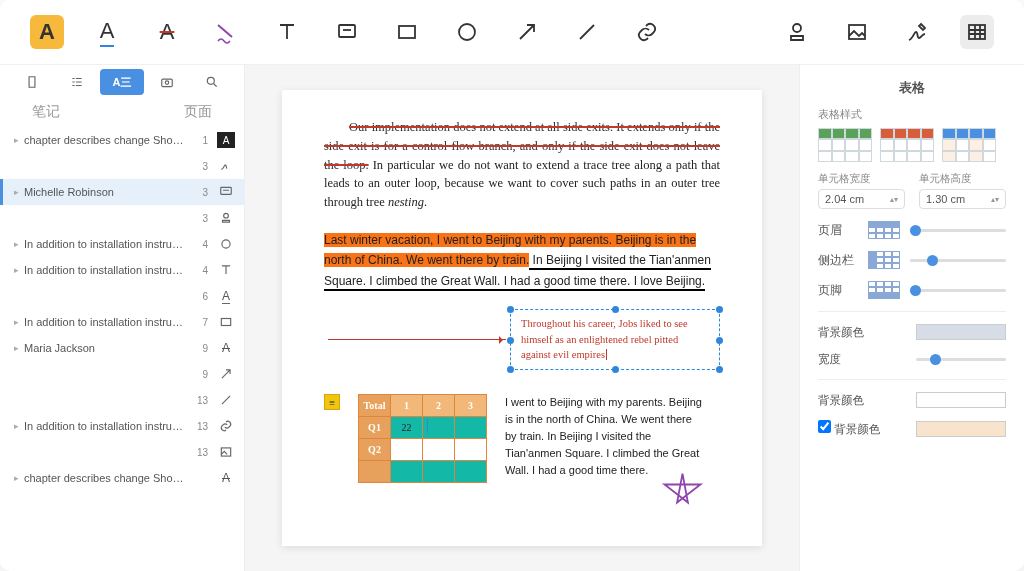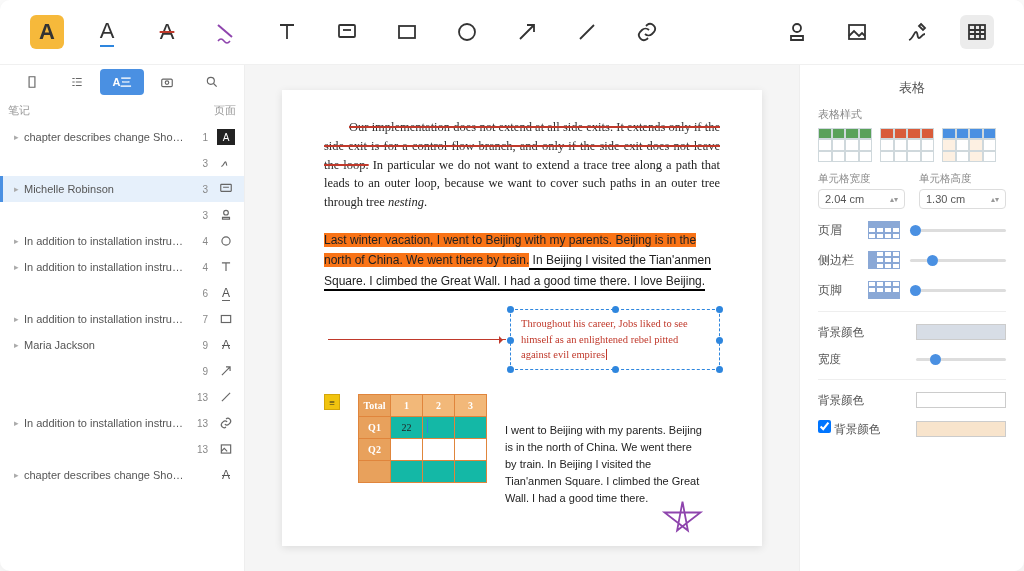--- a/index.html
+++ b/index.html
@@ -45,22 +45,22 @@
 .side-tabs {
   display: flex; height: 34px; align-items: center;
   padding: 4px 10px;
 }
 .side-tab {
   flex: 1; height: 26px; display:flex; align-items:center; justify-content:center;
   border-radius: 4px; cursor:pointer; color:#666;
 }
 .side-tab.active { background:#4a90e2; color:#fff; }
 .side-sub {
-  display:flex; font-size:11px; color:#999;
-  padding: 4px 8px 6px;
+  display:flex; font-size:14px; color:#999;
+  padding: 4px 32px 6px;
 }
 .notes { flex:1; overflow-y:auto; }
 .note-row {
   display:flex; align-items:center;
   padding: 3px 4px 3px 14px;
   font-size: 11px;
   color:#555;
   cursor:pointer;
 }
 .note-row.indent { padding-left: 28px; }
@@ -124,31 +124,31 @@
 .note-icon { width:16px;height:16px; background:#f1c40f; border:1px solid #d4a60a; font-size:10px; text-align:center;}
 table.sample {
   border-collapse: collapse; font-size:10px;
 }
 table.sample th, table.sample td {
   border:1px solid #e0853c; width:32px; height:22px; text-align:center;
 }
 table.sample th { background:#e8a15c; color:#fff;}
 table.sample .hcell { background:#f2b879; color:#fff;}
 table.sample .alt td { background:#14b8a6;}
-.para-right { font-size:11px; line-height:1.55; width:200px; font-family:Arial,sans-serif;margin-top:28px;}
+.para-right { font-size:11px; line-height:1.55; width:200px; font-family:Arial,sans-serif;}
 .star { width:45px; height:45px; }
 
 .panel {
   width: 225px;
   border-left:1px solid #eee;
   padding: 14px 18px;
   font-size: 12px;
   color:#555;
 }
-.panel h3 { font-size:13px; font-weight:400; text-align:center; color:#555; margin-bottom:8px;}
+.panel h3 { font-size:13px; font-weight:700; text-align:center; color:#555; margin-bottom:8px;}
 .sec-label { font-size:11px; color:#888; margin: 10px 0 6px;}
 .style-grid { display:flex; gap:8px; }
 .style-thumb { width:54px; height:34px; display:grid; grid-template-columns:repeat(4,1fr); grid-template-rows:repeat(3,1fr); cursor:pointer;}
 .style-thumb div{border:.5px solid #cfd8dc;}
 .dim-row { display:flex; gap:14px; margin-top:10px;}
 .dim { flex:1; }
 .dim .lbl{font-size:10.5px;color:#888;}
 .dim .val{border:1px solid #ddd; border-radius:4px; padding:3px 6px; font-size:11px; margin-top:3px; display:flex; justify-content:space-between; align-items:center;}
 .opt-row { display:flex; align-items:center; gap:10px; margin:12px 0;}
 .mini-grid { display:grid; grid-template-columns:repeat(4,8px); grid-template-rows:repeat(3,6px);}

